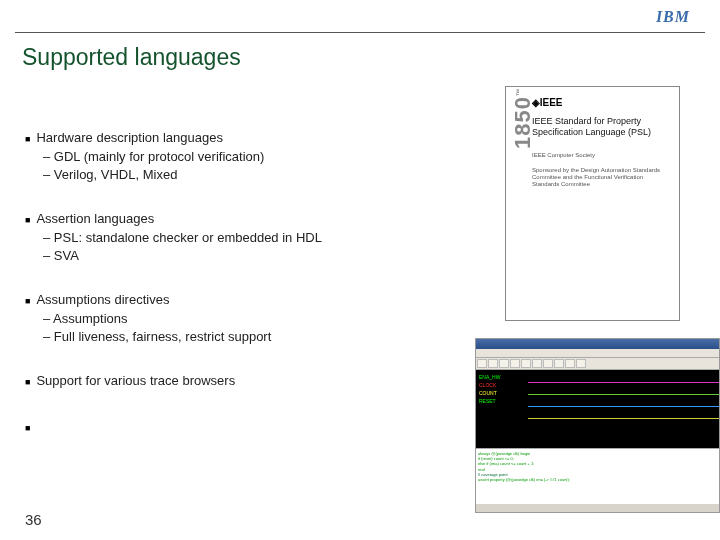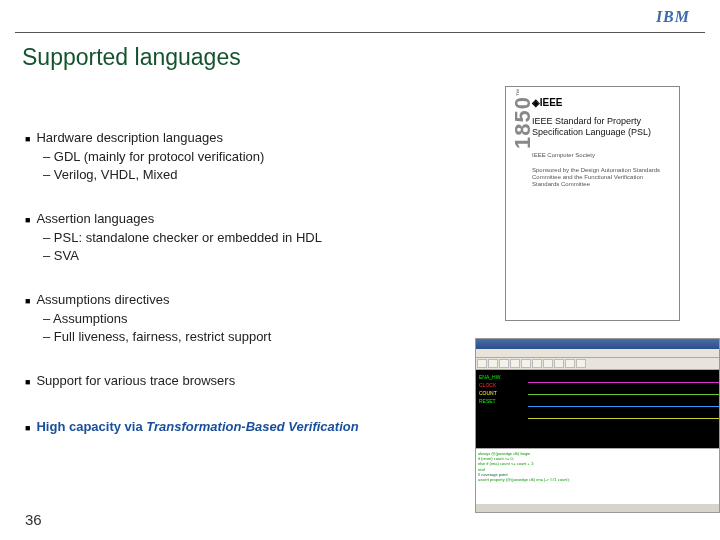--- a/index.html
+++ b/index.html
@@ -158,23 +158,20 @@
   <div class="block">
     <div class="bullet-row">
       <span class="sq">■</span>
       <span class="bullet-text">Support for various trace browsers</span>
     </div>
   </div>
 
   <div class="block highlight">
     <div class="bullet-row">
       <span class="sq">■</span>
-      <span class="bullet-text">
-        <span>High capacity via </span><span class="italic">Transformation-Based Verification</span>
-      </span>
     </div>
   </div>
 
 </div>
 
 <div class="ieee-doc">
   <div class="side1850">
     <span>1850</span><span class="tm">™</span>
   </div>
   <div class="logo">◈IEEE</div>

